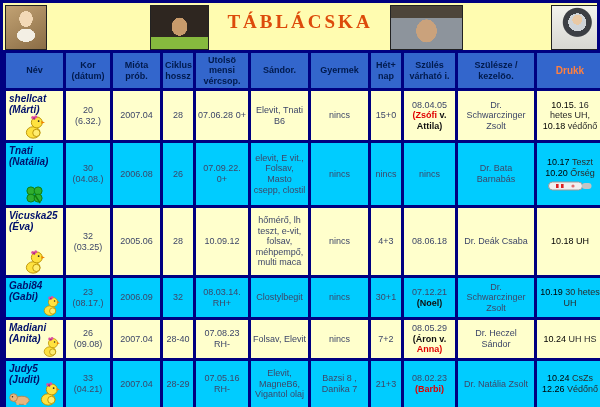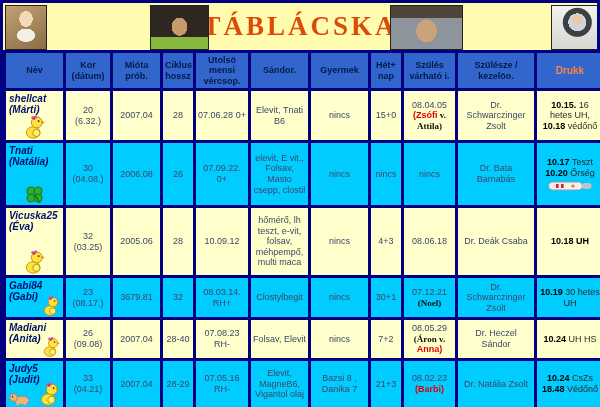--- a/index.html
+++ b/index.html
@@ -5,21 +5,21 @@
   html,body{margin:0;padding:0;background:#9a9a9a;}
   .page{
     position:relative;width:594px;height:401px;margin:0;
     border:3px solid #000080;background:#000080;
     font-family:"Liberation Sans",sans-serif;
   }
   
   .banner{position:relative;height:47px;background:#FFFCB0;overflow:hidden;}
   .title{
     position:absolute;left:0;top:8px;width:100%;text-align:center;
-    font-family:"Liberation Serif",serif;font-weight:bold;font-size:27px;
+    font-family:"Liberation Serif",serif;font-weight:bold;font-size:19px;
     letter-spacing:3px;color:#DD4B0B;
   }
   .photo{position:absolute;top:2px;height:43px;border:1px solid #222;}
   .ph1{left:2px;width:40px;
     background:
       radial-gradient(ellipse 11px 13px at 50% 30%,#f3d9b6 60%,rgba(0,0,0,0) 61%),
       radial-gradient(ellipse 15px 11px at 50% 68%,#f3efe4 60%,rgba(0,0,0,0) 61%),
       linear-gradient(150deg,#c2a273,#8a6d46);}
   .ph2{left:147px;width:57px;
     background:
@@ -44,23 +44,23 @@
   th.drukk-head{color:#FF8040;font-size:10px;}
   tr.y td{background:#FFFFCC;}
   tr.c td{background:#00CCFF;}
   .name-cell{position:relative;text-align:left;vertical-align:top;padding:2px 2px 4px 3px;}
   .nm{font-weight:bold;font-style:italic;color:#00106b;font-size:10px;line-height:1.1;}
   .icons{position:absolute;left:3px;right:3px;bottom:1px;display:flex;justify-content:flex-end;gap:2px;align-items:flex-end;}
   .icons.center{justify-content:center;}
   .icons.spread{justify-content:space-between;}
   .due-name span{font-weight:bold;}
   .c-red{color:#e00000;}
-  .c-dark{color:#101010;font-family:Liberation Serif, serif;}
+  .c-dark{color:#101010;}
   .drukk-cell{color:#2a2a2a;}
-  .drukk-cell .sb{font-weight:bold;color:#000;}
+  .drukk-cell .sb{font-weight:normal;color:#000;}
   .test-wrap{margin-top:2px;}
   svg{display:inline-block;vertical-align:bottom;}
 </style>
 </head>
 <body>
 
 <div class="page">
 
   <div class="banner">
     <div class="title">TÁBLÁCSKA</div>
@@ -221,21 +221,21 @@
                 <circle cx="8.5" cy="2.5" r="1.7" fill="#E050A0"></circle>
                 <circle cx="11.8" cy="1.8" r="1.7" fill="#E050A0"></circle>
                 <circle cx="10.1" cy="3.7" r="1.3" fill="#B02880"></circle>
               </svg>
         </div>
       </td>
       <td>
             <div>23</div>
             <div>(08.17.)</div>
           </td>
-      <td>3679.81</td>
+      <td>2006.09</td>
       <td>32</td>
       <td>08.03.14. RH+</td>
       <td>Clostylbegit</td>
       <td>nincs</td>
       <td>30+1</td>
       <td>
             <div>07.12.21</div>
             <div class="due-name"><span class="c-dark">(Noel)</span></div>
           </td>
       <td>Dr. Schwarczinger Zsolt</td>
@@ -307,17 +307,17 @@
       <td>28-29</td>
       <td>07.05.16 RH-</td>
       <td>Elevit, MagneB6, Vigantol olaj</td>
       <td>Bazsi 8 , Danika 7</td>
       <td>21+3</td>
       <td>
             <div>08.02.23</div>
             <div class="due-name"><span class="c-red">(Barbi)</span></div>
           </td>
       <td>Dr. Natália Zsolt</td>
-      <td class="drukk-cell"><span><span class="sb">10.24</span><span> CsZs </span><span class="sb">18.48</span><span> Védőnő</span></span></td>
+      <td class="drukk-cell"><span><span class="sb">10.24</span><span> CsZs </span><span class="sb">12.26</span><span> Védőnő</span></span></td>
     </tr>
   </tbody>
     </table>
 </div>
 
 </body></html>

